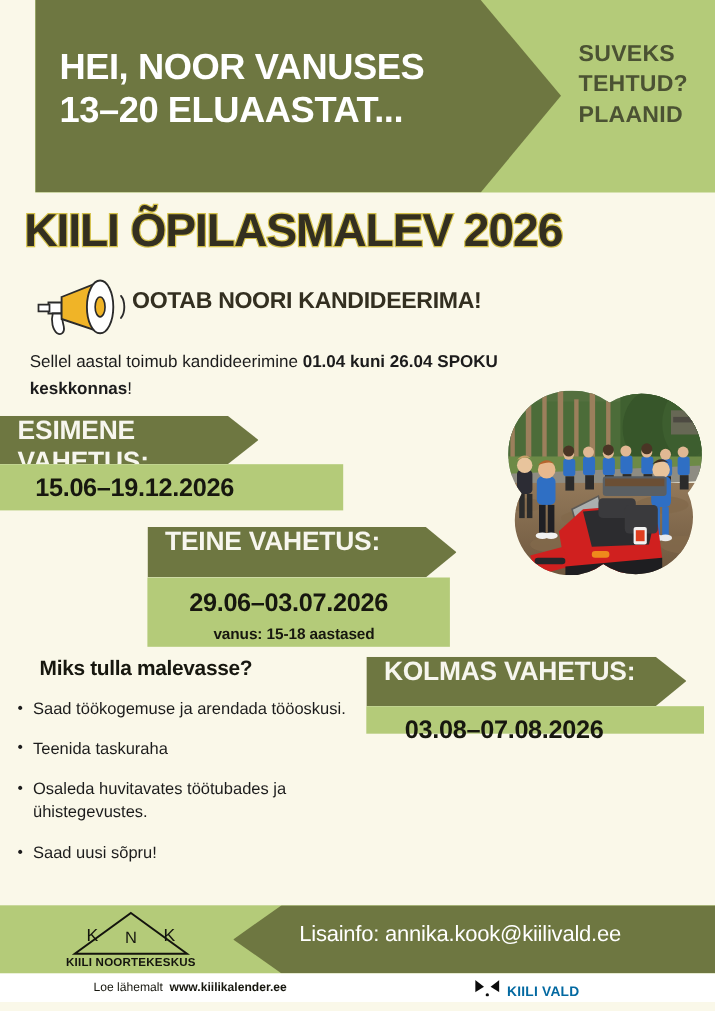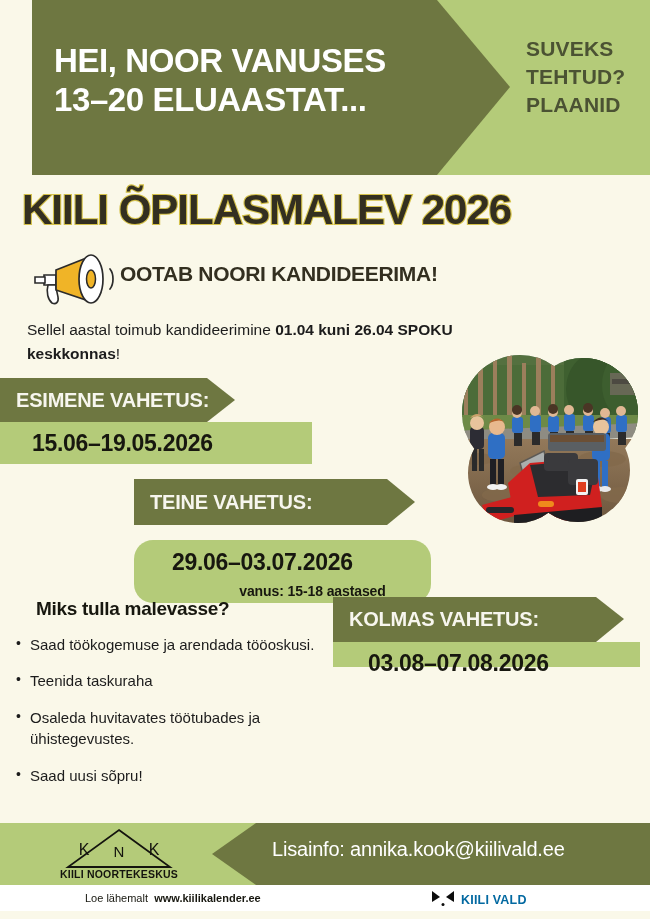--- a/index.html
+++ b/index.html
@@ -107,25 +107,24 @@
     left: 452px; top: 355px;
     width: 192px; height: 168px;
   }
   .photo-svg { display: block; width: 192px; height: 168px; }
 
   
   .shift-label {
     position: absolute;
     background: #6e7741;
     color: #f7f6ee;
-    font-size: 20px;
+    font-size: 24px;
     font-weight: bold;
     letter-spacing: -0.2px;
     display: flex;
-    align-items: center;
     box-sizing: border-box;
   }
   .shift-label span { display: block; }
   .shift-dates {
     position: absolute;
     background: #b4cb79;
     color: #17170f;
     font-weight: bold;
     box-sizing: border-box;
   }
@@ -149,25 +148,24 @@
     left: 0; top: 422px; width: 312px; height: 42px;
     padding: 8px 0 0 32px;
   }
   
   #shift2-label {
     left: 134px; top: 479px; width: 281px; height: 46px;
     padding-left: 16px;
     clip-path: polygon(0 0, 253px 0, 281px 23px, 253px 46px, 0 46px);
   }
   #shift2-dates {
-    left: 134px; top: 540px; width: 297px; height: 63px;
+    left: 134px; top: 525px; width: 275px; height: 63px;
     padding: 9px 0 0 38px;
-    border-radius: 19px;
-  }
-  #shift2-dates .age { margin-left: 22px; text-align: center; }
+  }
+  #shift2-dates .age { margin-left: 22px; }
   
   #shift3-label {
     left: 333px; top: 597px; width: 291px; height: 45px;
     padding-left: 16px;
     clip-path: polygon(0 0, 263px 0, 291px 22px, 263px 45px, 0 45px);
   }
   #shift3-dates {
     left: 333px; top: 642px; width: 307px; height: 25px;
     padding: 8px 0 0 35px;
   }
@@ -454,21 +452,21 @@
           <path d="M62 160 L150 152 L150 168 L62 168 Z" fill="#1e1e21"></path>
         </g>
       </g>
     </svg>
   </div>
 
   <div class="shift-label" id="shift1-label">
     <span>ESIMENE VAHETUS:</span>
   </div>
   <div class="shift-dates" id="shift1-dates">
-    <div class="d">15.06–19.05.2026</div>
+    <div class="d">15.06–19.12.2026</div>
   </div>
 
   <div class="shift-label" id="shift2-label">
     <span>TEINE VAHETUS:</span>
   </div>
   <div class="shift-dates" id="shift2-dates">
     <div class="d">29.06–03.07.2026</div>
     <div class="age">vanus: 15-18 aastased</div>
   </div>
 

